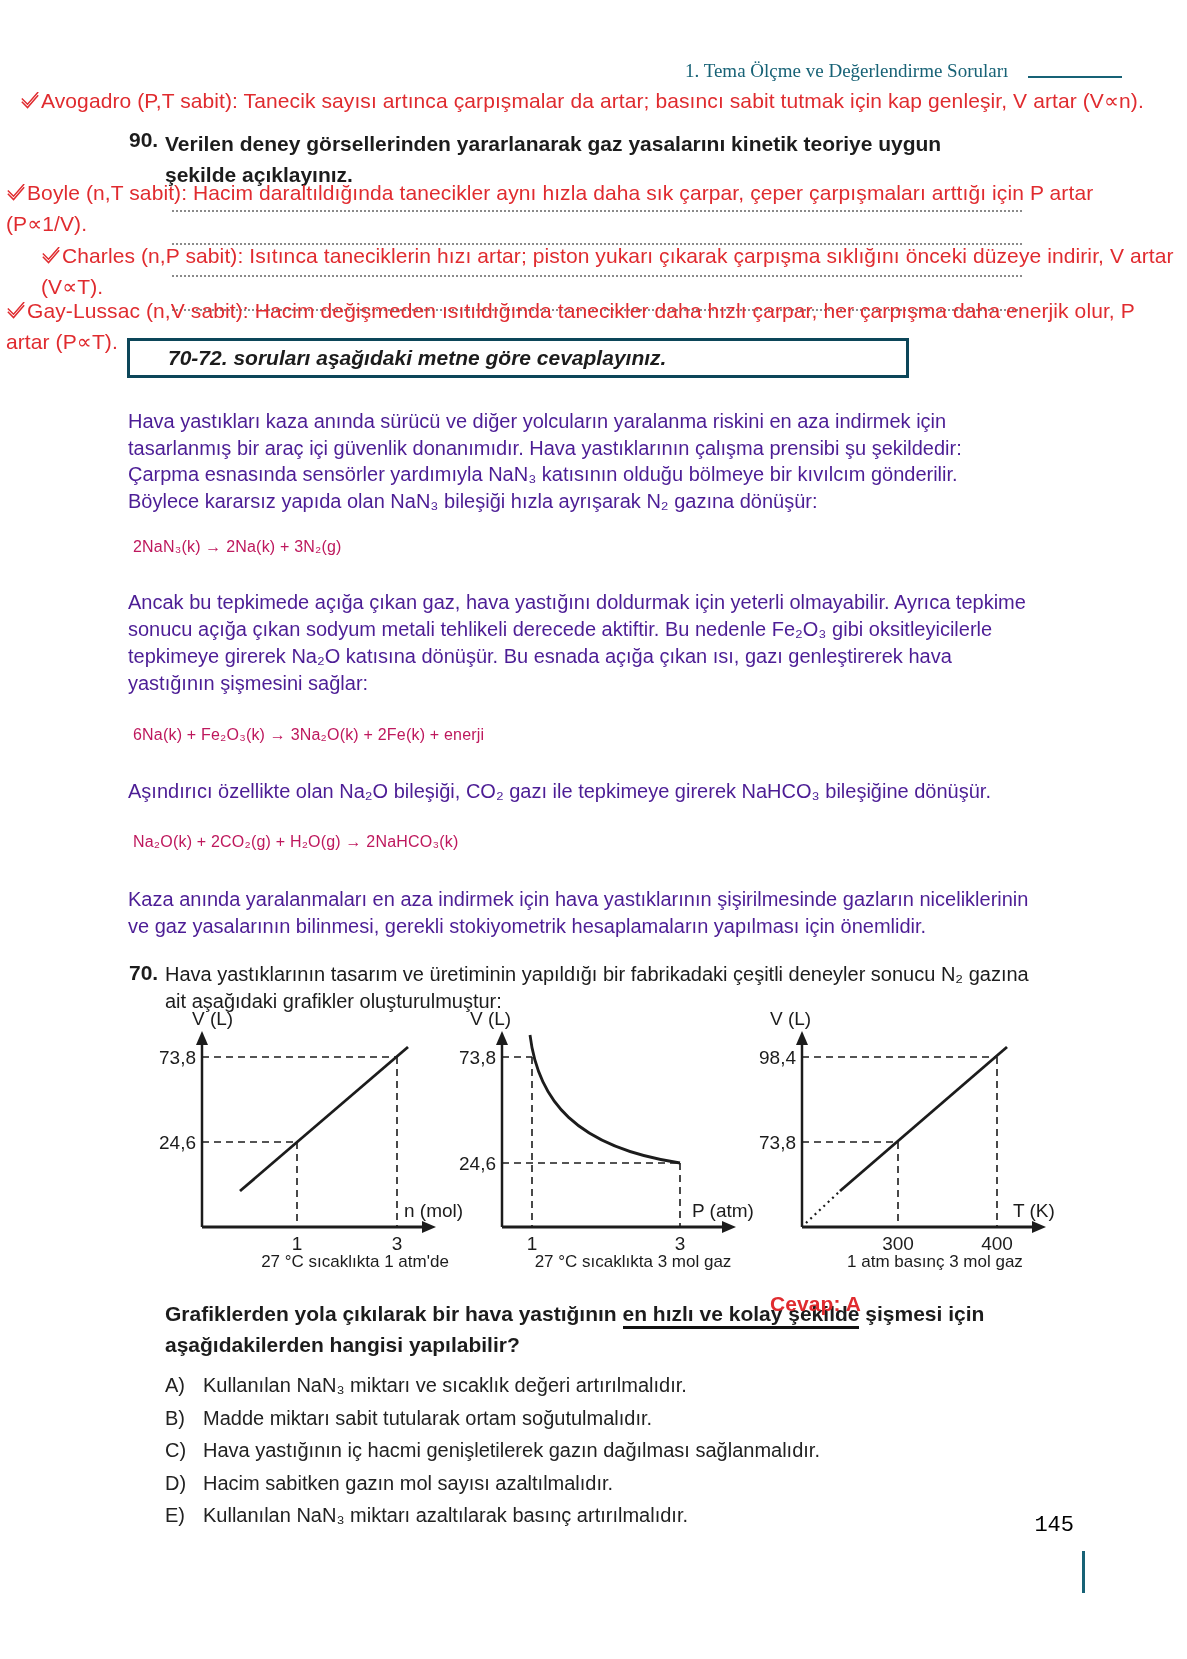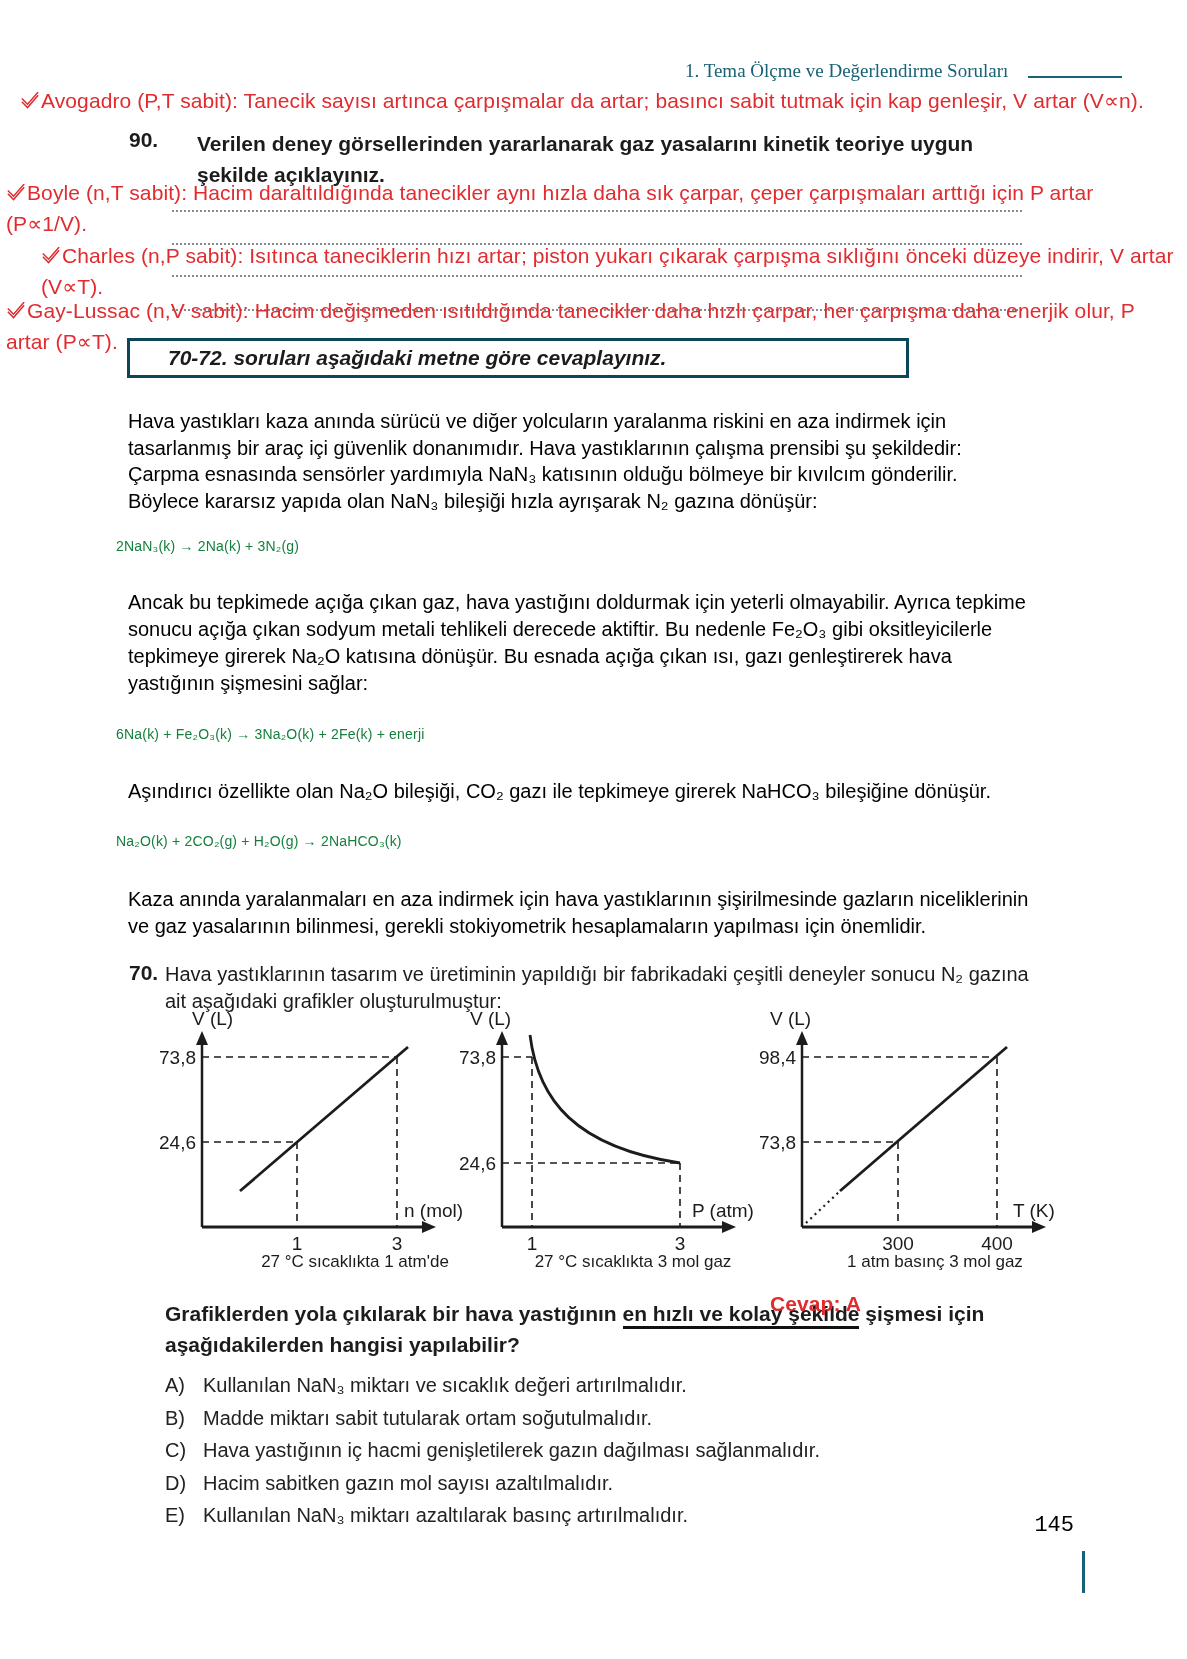--- a/index.html
+++ b/index.html
@@ -39,39 +39,39 @@
   .note-gaylussac{left:6px; top:295px; width:1165px;}
 
   .dotted-line{height:0;border-top:2px dotted #8a8a8a;}
   .dl1{left:172px; top:210px;  width:850px;}
   .dl2{left:172px; top:243px;  width:850px;}
   .dl3{left:172px; top:275px;  width:850px;}
   .dl4{left:172px; top:309px;  width:850px;}
 
   
   .q69-num{left:129px; top:128px; font-weight:bold; font-size:21px;}
-  .q69-text{left:165px; top:128px; width:820px; font-weight:bold; font-size:21px; line-height:31px;margin-left:32px;}
+  .q69-text{left:165px; top:128px; width:820px; font-weight:bold; font-size:21px; line-height:31px;}
 
   
   .instruction-box{
     left:127px; top:338px; width:782px; height:40px;
     border:3px solid #0c4659;
     display:flex; align-items:center;
     padding-left:38px;
     font-weight:bold; font-style:italic; font-size:21px;
     box-sizing:border-box;
   }
 
   
-  .para{left:128px; width:906px; font-size:20px; line-height:26.5px; color:#000000;}
+  .para{left:128px; width:906px; font-size:20px; line-height:26.5px; color:#4c1d95;}
   .p1{top:408px;}
   .p2{top:589px; line-height:27px;}
   .p3{top:778px;}
   .p4{top:886px; line-height:27px;}
-  .equation{left:116px; font-size:14px; color:#15803d; letter-spacing:0.2px;}
+  .equation{left:133px; font-size:16px; color:#be185d; letter-spacing:0.2px;}
   .eq1{top:538px;}
   .eq2{top:726px;}
   .eq3{top:833px;}
 
   
   .q70-num{left:129px; top:961px; font-weight:bold; font-size:21px;}
   .q70-intro{left:165px; top:961px; width:885px; font-size:20px; line-height:26.5px;}
 
   .graph-svg{overflow:visible;}
   .graph-caption{

